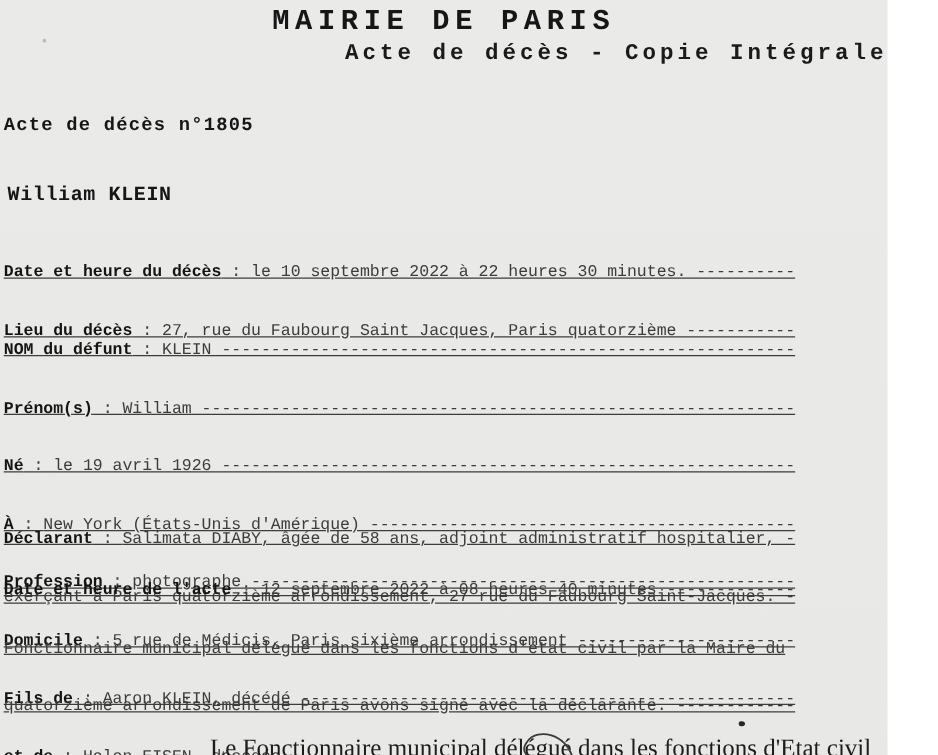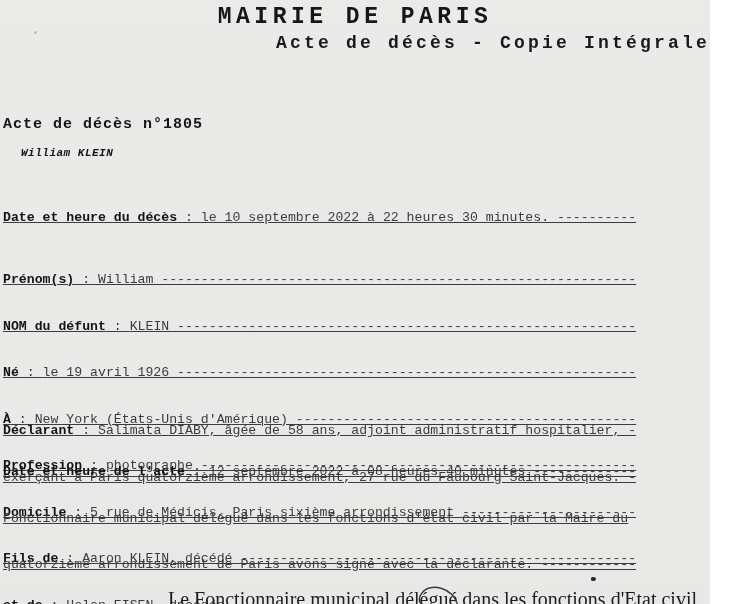--- a/index.html
+++ b/index.html
@@ -15,28 +15,28 @@
     font-weight:bold;font-size:23px;letter-spacing:4.5px;color:#161616;
     white-space:pre;
   }
   .doc-subtitle{
     position:absolute;top:33px;left:0;right:0;text-align:right;
     font-family:"Liberation Mono","DejaVu Sans Mono",monospace;
     font-weight:bold;font-size:18px;letter-spacing:3.2px;color:#1a1a1a;
     white-space:pre;
   }
   .act-no{
-    position:absolute;left:3px;top:116px;
+    position:absolute;left:3px;top:92px;
     font-family:"Liberation Mono","DejaVu Sans Mono",monospace;
     font-weight:bold;font-size:15px;letter-spacing:1px;color:#161616;white-space:pre;
   }
   .deceased{
-    position:absolute;left:21px;top:147px;
+    position:absolute;left:6px;top:147px;
     font-family:"Liberation Mono","DejaVu Sans Mono",monospace;
-    font-weight:bold;font-size:11px;letter-spacing:0.5px;color:#161616;white-space:pre;font-style:italic;
+    font-weight:bold;font-size:16px;letter-spacing:0.5px;color:#161616;white-space:pre;
   }
   .block{
     position:absolute;left:3px;
     font-family:"Liberation Mono","DejaVu Sans Mono",monospace;
     font-size:13.2px;line-height:15.5px;color:#3c3c3c;white-space:pre;
   }
   .block .line{height:15.5px;text-decoration:underline;}
   .lb{font-weight:bold;color:#141414;}
   .blockA{top:179px;}
   .blockB{top:241px;}
@@ -63,25 +63,26 @@
 <div class="page">
 
   <div class="doc-title">MAIRIE DE PARIS</div>
   <div class="doc-subtitle">Acte de décès - Copie Intégrale</div>
 
   <div class="act-no">Acte de décès n°1805</div>
   <div class="deceased">William KLEIN</div>
 
   <div class="block blockA">
     <div class="line"><span class="lb">Date et heure du décès</span><span> : </span><span>le 10 septembre 2022 à 22 heures 30 minutes. ----------</span></div>
+    <div class="line"><span class="lb">Lieu du décès</span><span> : </span><span>27, rue du Faubourg Saint Jacques, Paris quatorzième -----------</span></div>
   </div>
 
   <div class="block blockB">
+    <div class="line"><span class="lb">NOM du défunt</span><span> : </span><span>KLEIN ----------------------------------------------------------</span></div>
     <div class="line"><span class="lb">Prénom(s)</span><span> : </span><span>William ------------------------------------------------------------</span></div>
-    <div class="line"><span class="lb">NOM du défunt</span><span> : </span><span>KLEIN ----------------------------------------------------------</span></div>
     <div class="line"><span class="lb">Né</span><span> : </span><span>le 19 avril 1926 ----------------------------------------------------------</span></div>
     <div class="line"><span class="lb">À</span><span> : </span><span>New York (États-Unis d'Amérique) -------------------------------------------</span></div>
     <div class="line"><span class="lb">Profession</span><span> : </span><span>photographe -------------------------------------------------------</span></div>
     <div class="line"><span class="lb">Domicile</span><span> : </span><span>5 rue de Médicis, Paris sixième arrondissement ----------------------</span></div>
     <div class="line"><span class="lb">Fils de</span><span> : </span><span>Aaron KLEIN, décédé --------------------------------------------------</span></div>
     <div class="line"><span class="lb">et de</span><span> : </span><span>Helen EISEN, décédée ---------------------------------------------------</span></div>
     
   </div>
 
   <div class="block blockC">

